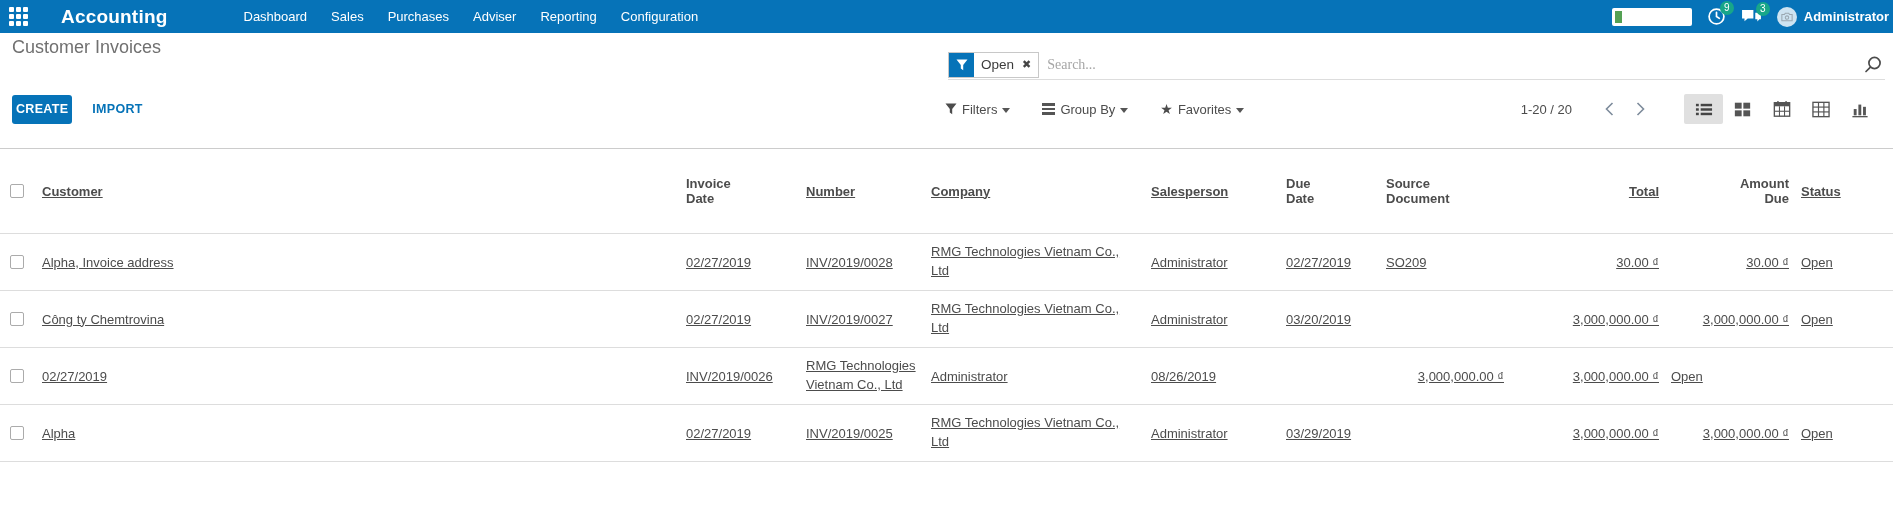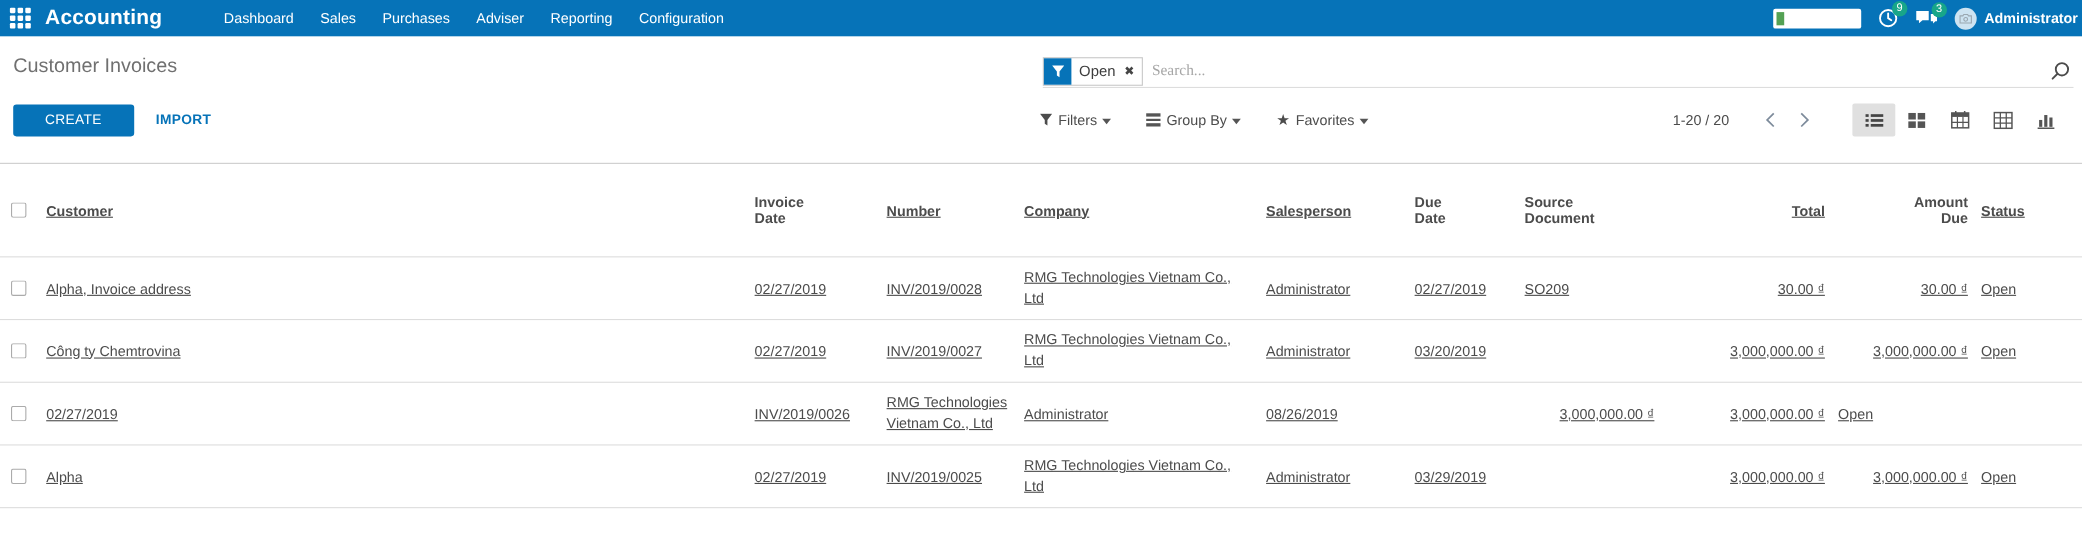--- a/index.html
+++ b/index.html
@@ -1,54 +1,54 @@
 <!DOCTYPE html>
 <html><head>
 <meta charset="utf-8">
 <style>
   * { margin:0; padding:0; box-sizing:border-box; }
   html,body { width:1893px; height:508px; overflow:hidden; background:#fff;
     font-family:"Liberation Sans","DejaVu Sans",sans-serif; color:#4c4c4c; }
 
   
-  .navbar { position:relative; height:33px; background:#0673b8; display:flex; align-items:center; color:#fff; }
+  .navbar { position:relative; height:33px; background:#0673b8; display:flex; align-items:center; color:#fff;gap:20px; }
   .apps-grid { width:20px; height:20px; margin-left:9px; display:grid;
     grid-template-columns:repeat(3,5px); grid-template-rows:repeat(3,5px); gap:2px; cursor:pointer; }
   .apps-grid div { background:#fff; border-radius:1px; }
   .app-title { font-size:19px; font-weight:600; margin-left:12px; letter-spacing:.2px; }
   .menu { display:flex; margin-left:44px; }
   .menu a { color:#fff; font-size:13px; text-decoration:none; padding:0 12px; line-height:33px; cursor:pointer; }
   .nav-right { position:absolute; right:4px; top:0; height:33px; display:flex; align-items:center; gap:15px; }
   .timer-widget { width:80px; height:18px; background:#fff; border-radius:2px; display:flex; align-items:center; padding:3px; cursor:pointer; }
   .timer-accent { width:7px; height:12px; background:#54a154; }
   .nav-ico { position:relative; cursor:pointer; display:flex; align-items:center; }
   .badge { position:absolute; top:-6px; right:-8px; background:#18a689; color:#fff; font-size:10px;
     min-width:14px; height:14px; line-height:14px; border-radius:8px; text-align:center; padding:0 2px; }
   .user-menu { display:flex; align-items:center; gap:7px; cursor:pointer; }
   .avatar { width:20px; height:20px; border-radius:50%; background:rgba(255,255,255,.8); display:flex; align-items:center; justify-content:center; }
   .user-name { font-size:13px; font-weight:600; }
 
   
   .cp-row1 { position:relative; height:50px; }
-  .page-title { position:absolute; left:12px; top:16px; font-size:18px; font-weight:400; color:#707070; }
+  .page-title { position:absolute; left:12px; top:4px; font-size:18px; font-weight:400; color:#707070; }
   .searchview { position:absolute; left:948px; right:8px; top:17px; height:30px;
     border-bottom:1px solid #ddd; display:flex; align-items:center; }
   .facet { display:flex; align-items:stretch; border:1px solid #c8c8c8; height:26px; background:#fff; cursor:pointer; }
   .facet-ico { width:25px; background:#0673b8; display:flex; align-items:center; justify-content:center; }
   .facet-label { display:flex; align-items:center; padding:0 7px; font-size:13.5px; color:#3c3c3c; }
   .facet-remove { display:flex; align-items:center; padding:0 7px 0 1px; font-size:11px; color:#454545; cursor:pointer; }
   .search-input { flex:1; border:none; outline:none; font-size:14px; color:#b91c1c; padding:0 8px;
     font-family:Liberation Serif, serif; background:transparent; }
   .search-input::placeholder { color:#a6a6a6; }
   .magnifier { display:flex; align-items:center; padding-right:2px; cursor:pointer; }
 
   
   .cp-row2 { position:relative; height:52px; display:flex; align-items:center; }
-  .btn-create { margin-left:12px; height:29px; padding:0 29px; background:#0673b8; color:#fff; border:none;
-    border-radius:3px; font-size:12.5px; font-weight:400; cursor:pointer; letter-spacing:.3px;
+  .btn-create { margin-left:12px; height:29px; padding:0 4px; background:#0673b8; color:#fff; border:none;
+    border-radius:3px; font-size:12.5px; font-weight:700; cursor:pointer; letter-spacing:.3px;
     font-family:"Liberation Sans","DejaVu Sans",sans-serif; }
   .btn-import { margin-left:20px; background:none; border:none; color:#0673b8; font-size:12.5px; font-weight:600;
     cursor:pointer; letter-spacing:.3px; font-family:"Liberation Sans","DejaVu Sans",sans-serif; }
   .filters-menu { position:absolute; left:945px; display:flex; align-items:center; gap:32px; }
   .drop-btn { display:flex; align-items:center; gap:5px; font-size:13px; color:#4c4c4c; cursor:pointer; }
   .caret { width:0; height:0; border-left:4px solid transparent; border-right:4px solid transparent;
     border-top:5px solid #555; margin-top:2px; }
   .hamburger { display:flex; flex-direction:column; gap:2px; }
   .hamburger div { width:13px; height:2.5px; background:#555; }
   .star { font-size:14px; color:#4c4c4c; line-height:1; }

